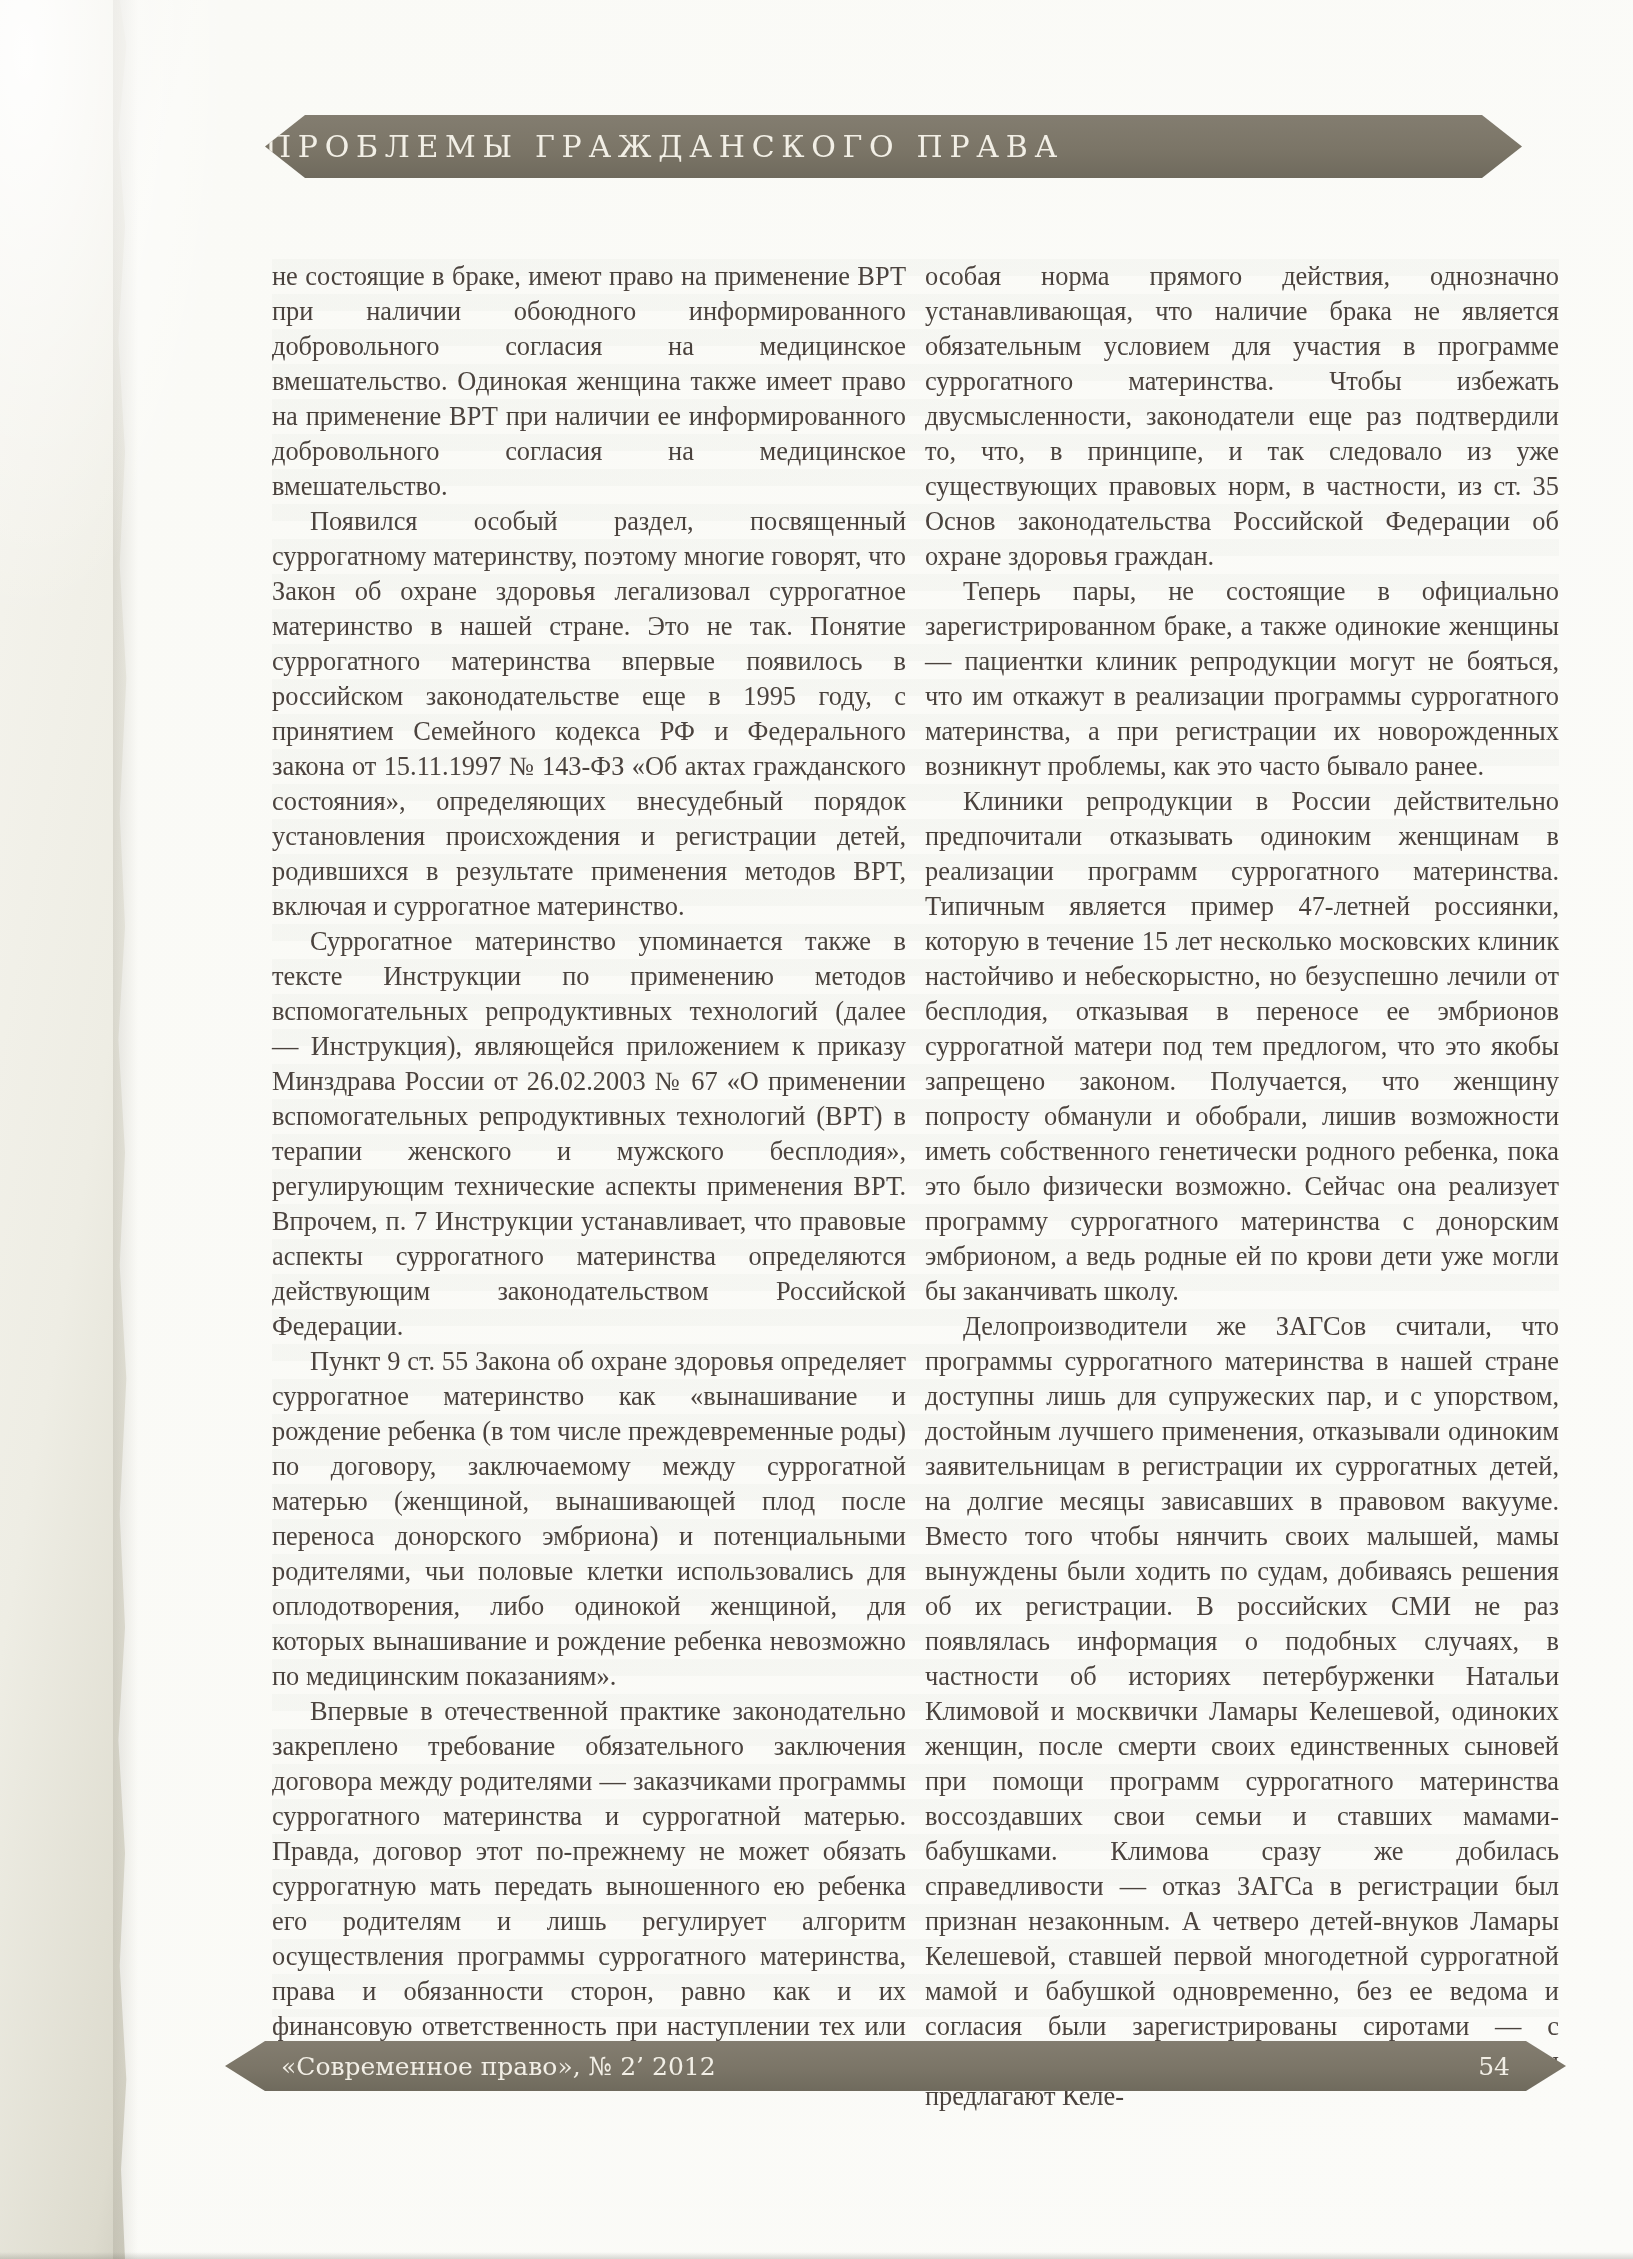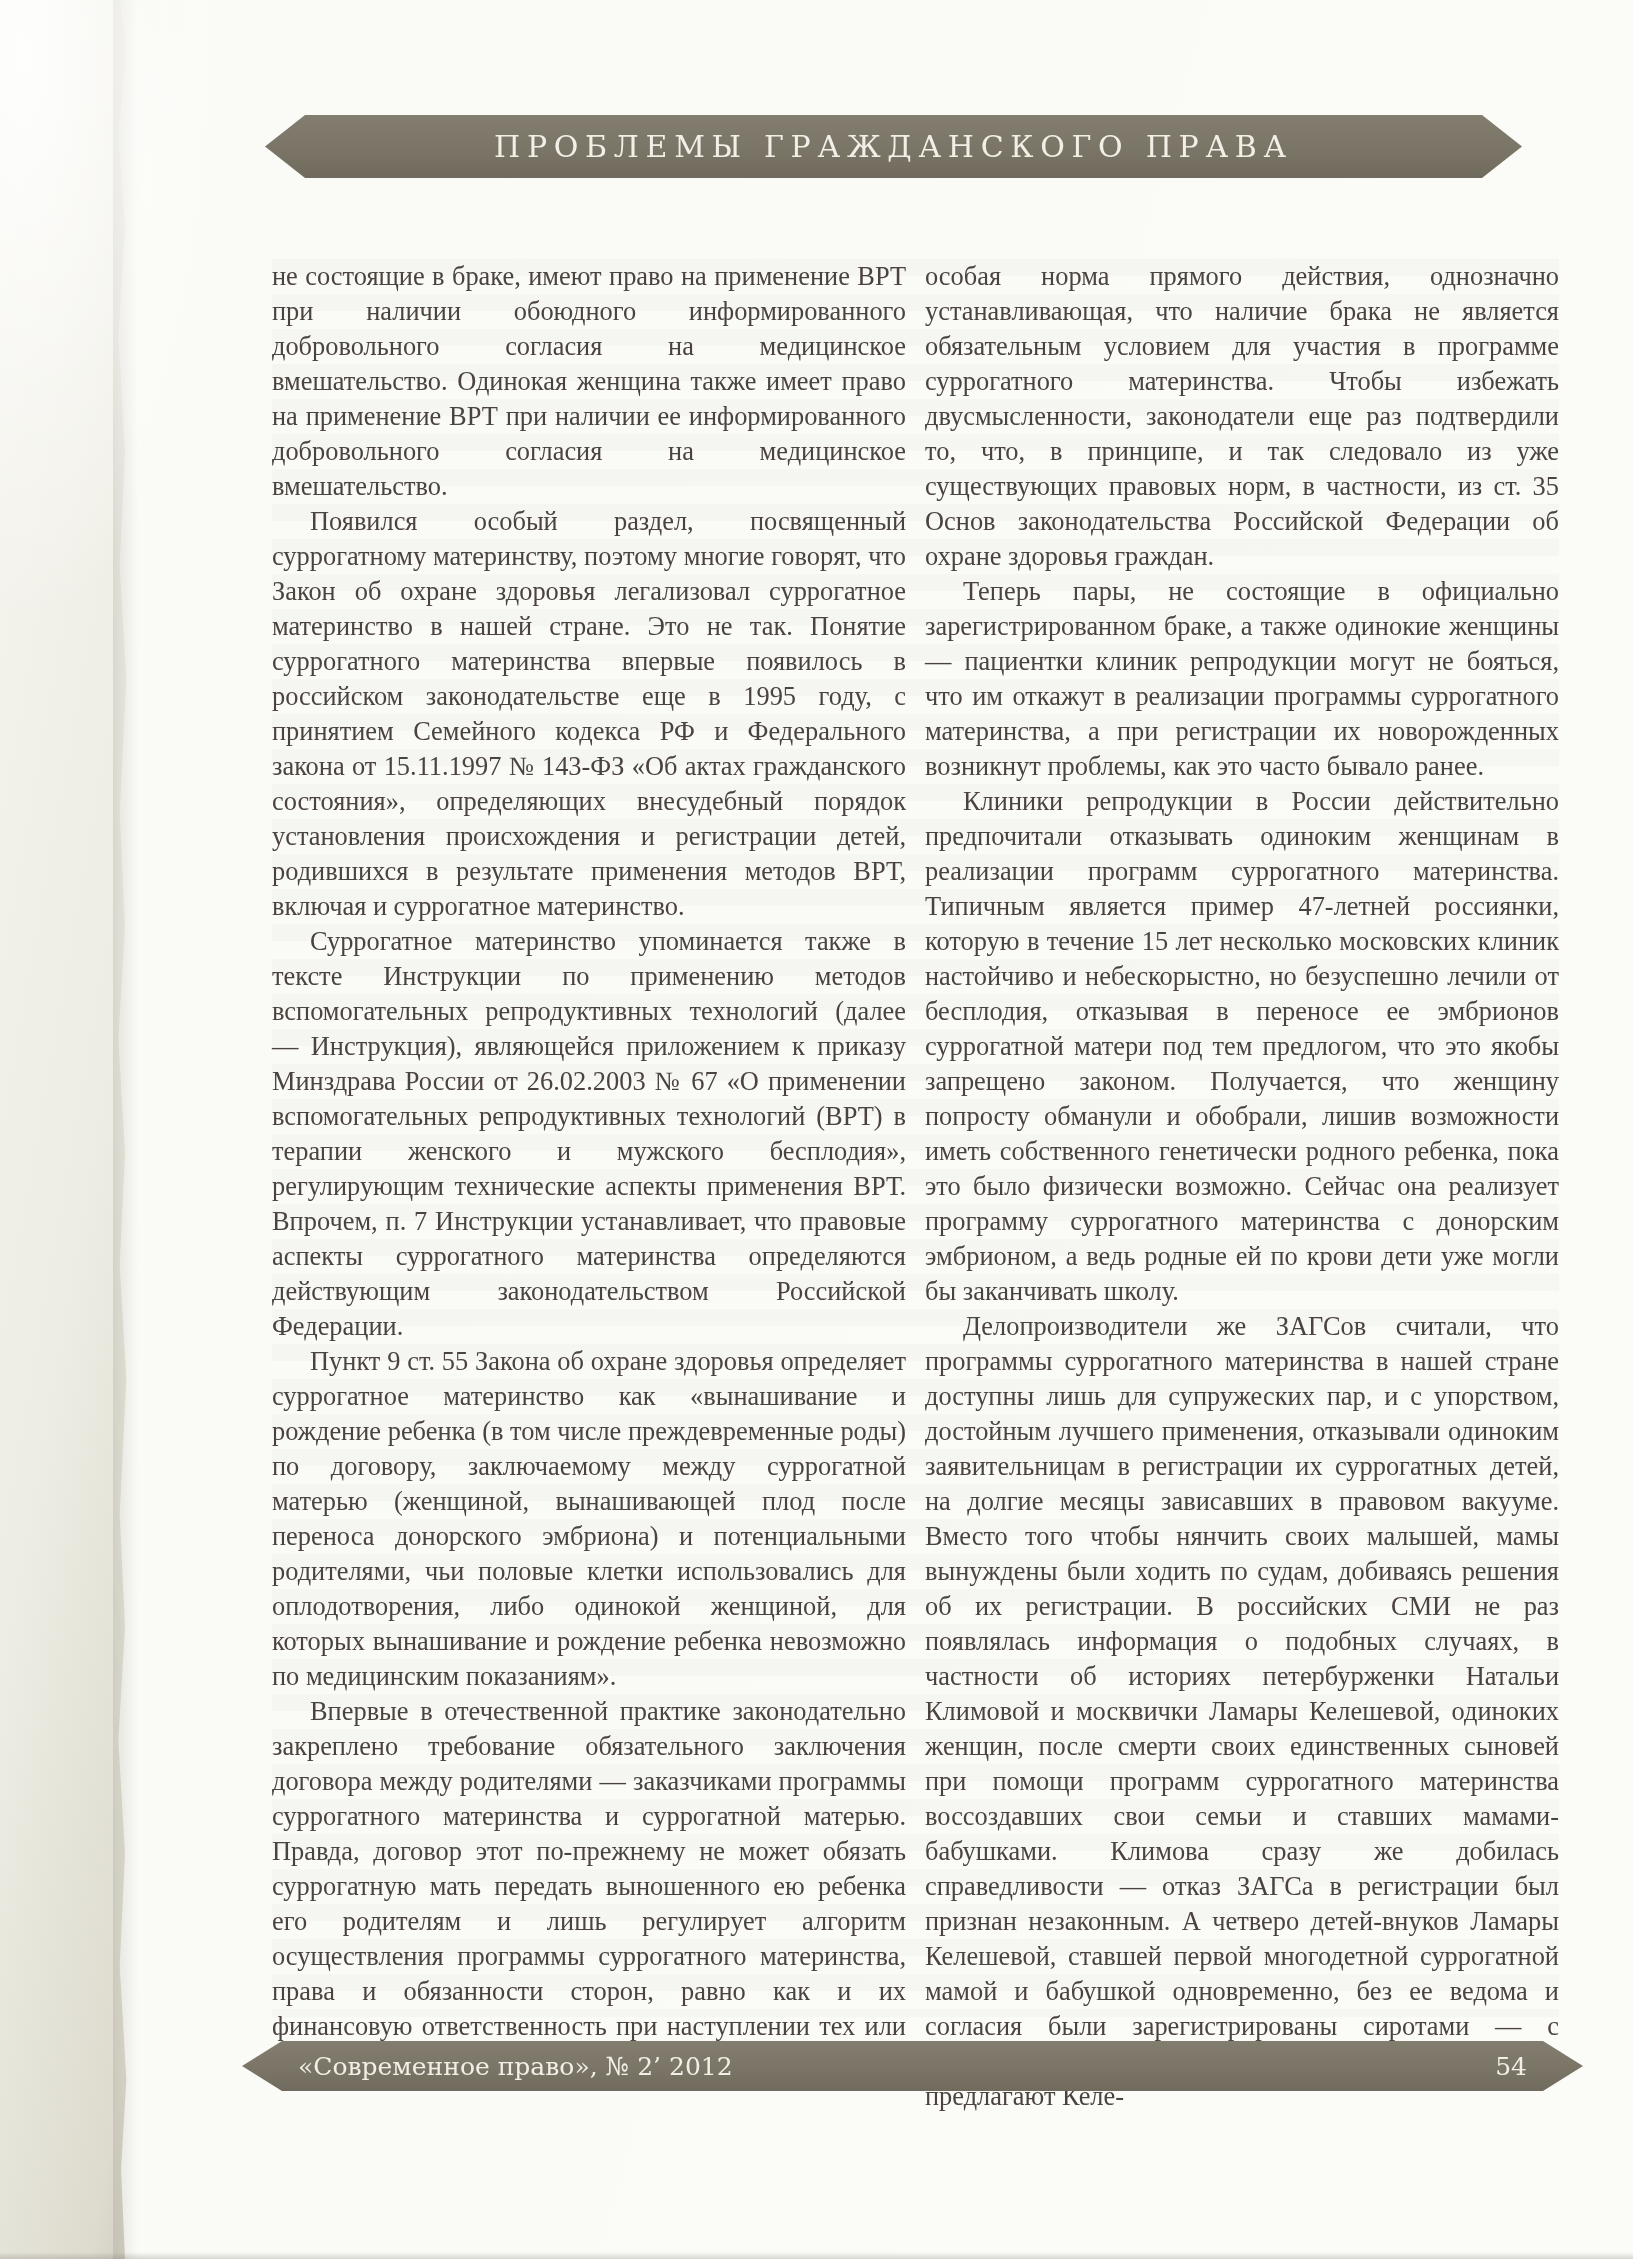--- a/index.html
+++ b/index.html
@@ -26,29 +26,29 @@
   .paper-shadow {
     position: absolute; left: 113px; top: 0;
     width: 25px; height: 2260px;
     background: linear-gradient(90deg, rgba(120,115,100,0.18), rgba(120,115,100,0));
   }
   
   .ribbon {
     position: absolute;
     background: linear-gradient(180deg, #837d70 0%, #7b7567 55%, #6f6a5d 100%);
     color: #f2efe6;
-    display: flex; align-items: center; justify-content: center;
+    display: flex; align-items: center; 
     clip-path: polygon(40px 0, calc(100% - 40px) 0, 100% 50%, calc(100% - 40px) 100%, 40px 100%, 0 50%);
   }
   .ribbon-header {
     left: 265px; top: 115px; width: 1257px; height: 63px;
     font-size: 30px; letter-spacing: 6.7px; font-weight: normal;
   }
   .ribbon-footer {
-    left: 242px; top: 2041px; width: 1341px; height: 50px;
+    left: 225px; top: 2041px; width: 1341px; height: 50px;
     font-size: 25px; justify-content: space-between;
     padding: 0 56px; box-sizing: border-box;
   }
   
   .columns {
     position: absolute; left: 272px; top: 259px;
     width: 1287px;
     display: flex; gap: 19px;
     color: #4b433e;
     font-size: 26.4px; line-height: 35px;

